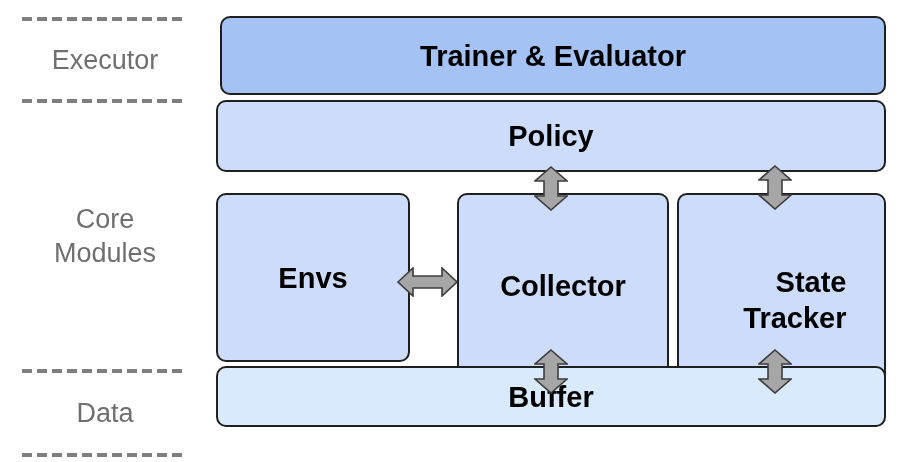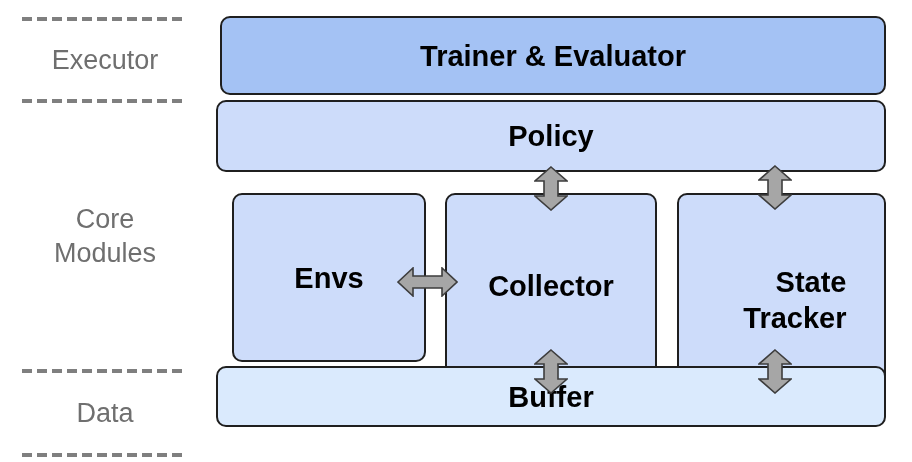--- a/index.html
+++ b/index.html
@@ -50,22 +50,22 @@
     justify-content: center;
     text-align: right;
     font-weight: bold;
     font-size: 29px;
     line-height: 36px;
     color: #000000;
     z-index: 1;
   }
   .node-trainer { left: 220px; top: 16px;  width: 666px; height: 79px;  background: var(--executor_box); }
   .node-policy  { left: 216px; top: 100px; width: 670px; height: 72px;  background: var(--module_box); }
-  .node-envs    { left: 232px; top: 193px; width: 194px; height: 169px; background: var(--module_box); }
-  .node-collector { left: 445px; top: 193px; width: 212px; height: 186px; background: var(--module_box); }
+  .node-envs    { left: 216px; top: 193px; width: 194px; height: 169px; background: var(--module_box); }
+  .node-collector { left: 457px; top: 193px; width: 212px; height: 186px; background: var(--module_box); }
   .node-state   { left: 677px; top: 193px; width: 209px; height: 214px; background: var(--module_box); }
   .node-state .wrap { max-width: 130px; }
   .node-buffer  { left: 216px; top: 366px; width: 670px; height: 61px;  background: var(--data_box); }
 
   
   .arrow { position: absolute; z-index: 5; }
   .arrow svg { display: block; }
   .arrow polygon {
     fill: var(--arrow_fill);
     stroke: var(--arrow_stroke);

